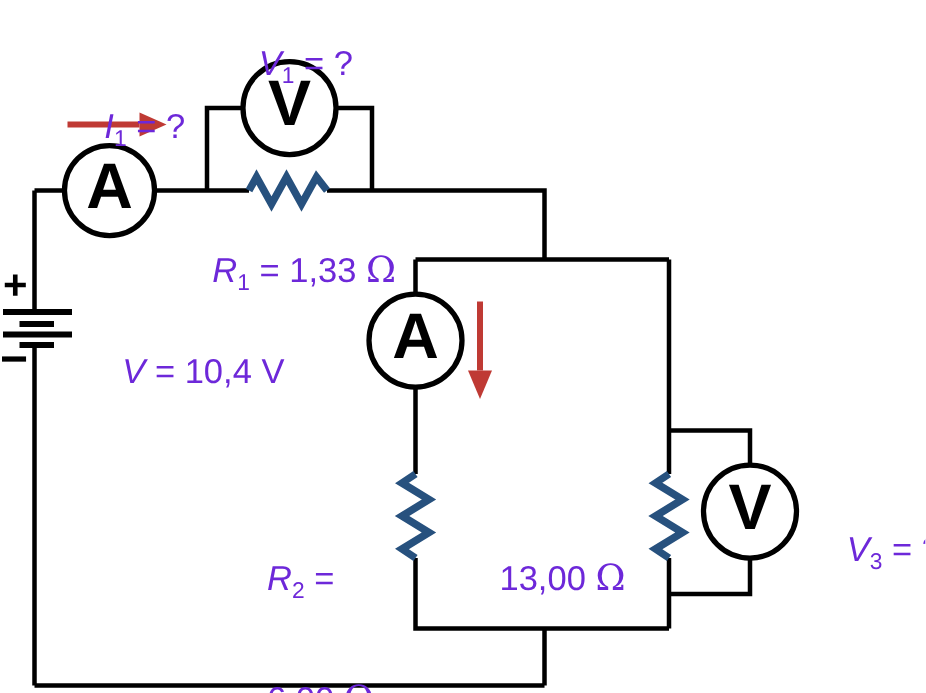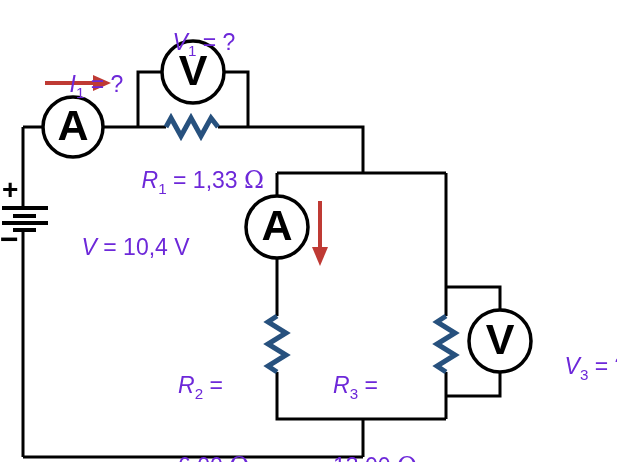--- a/index.html
+++ b/index.html
@@ -84,21 +84,20 @@
     <span class="sym">V</span><span> = 10,4 V</span>
   </div>
 
 
   <div class="lbl" style="left:178px;top:318px">
     <div><span class="sym">R</span><sub>2</sub><span> =</span></div>
     <div><span>6,00 </span><span class="unit">Ω</span></div>
   </div>
 
   <div class="lbl" style="left:333px;top:318px">
-    <div><span class="sym">R</span><sub>3</sub><span> =</span></div>
     <div><span>13,00 </span><span class="unit">Ω</span></div>
   </div>
 
   <div class="lbl" style="left:539px;top:326px">
     <span class="sym">V</span><sub>3</sub><span> = ?</span>
   </div>
 
 </div>
 
 </body></html>

